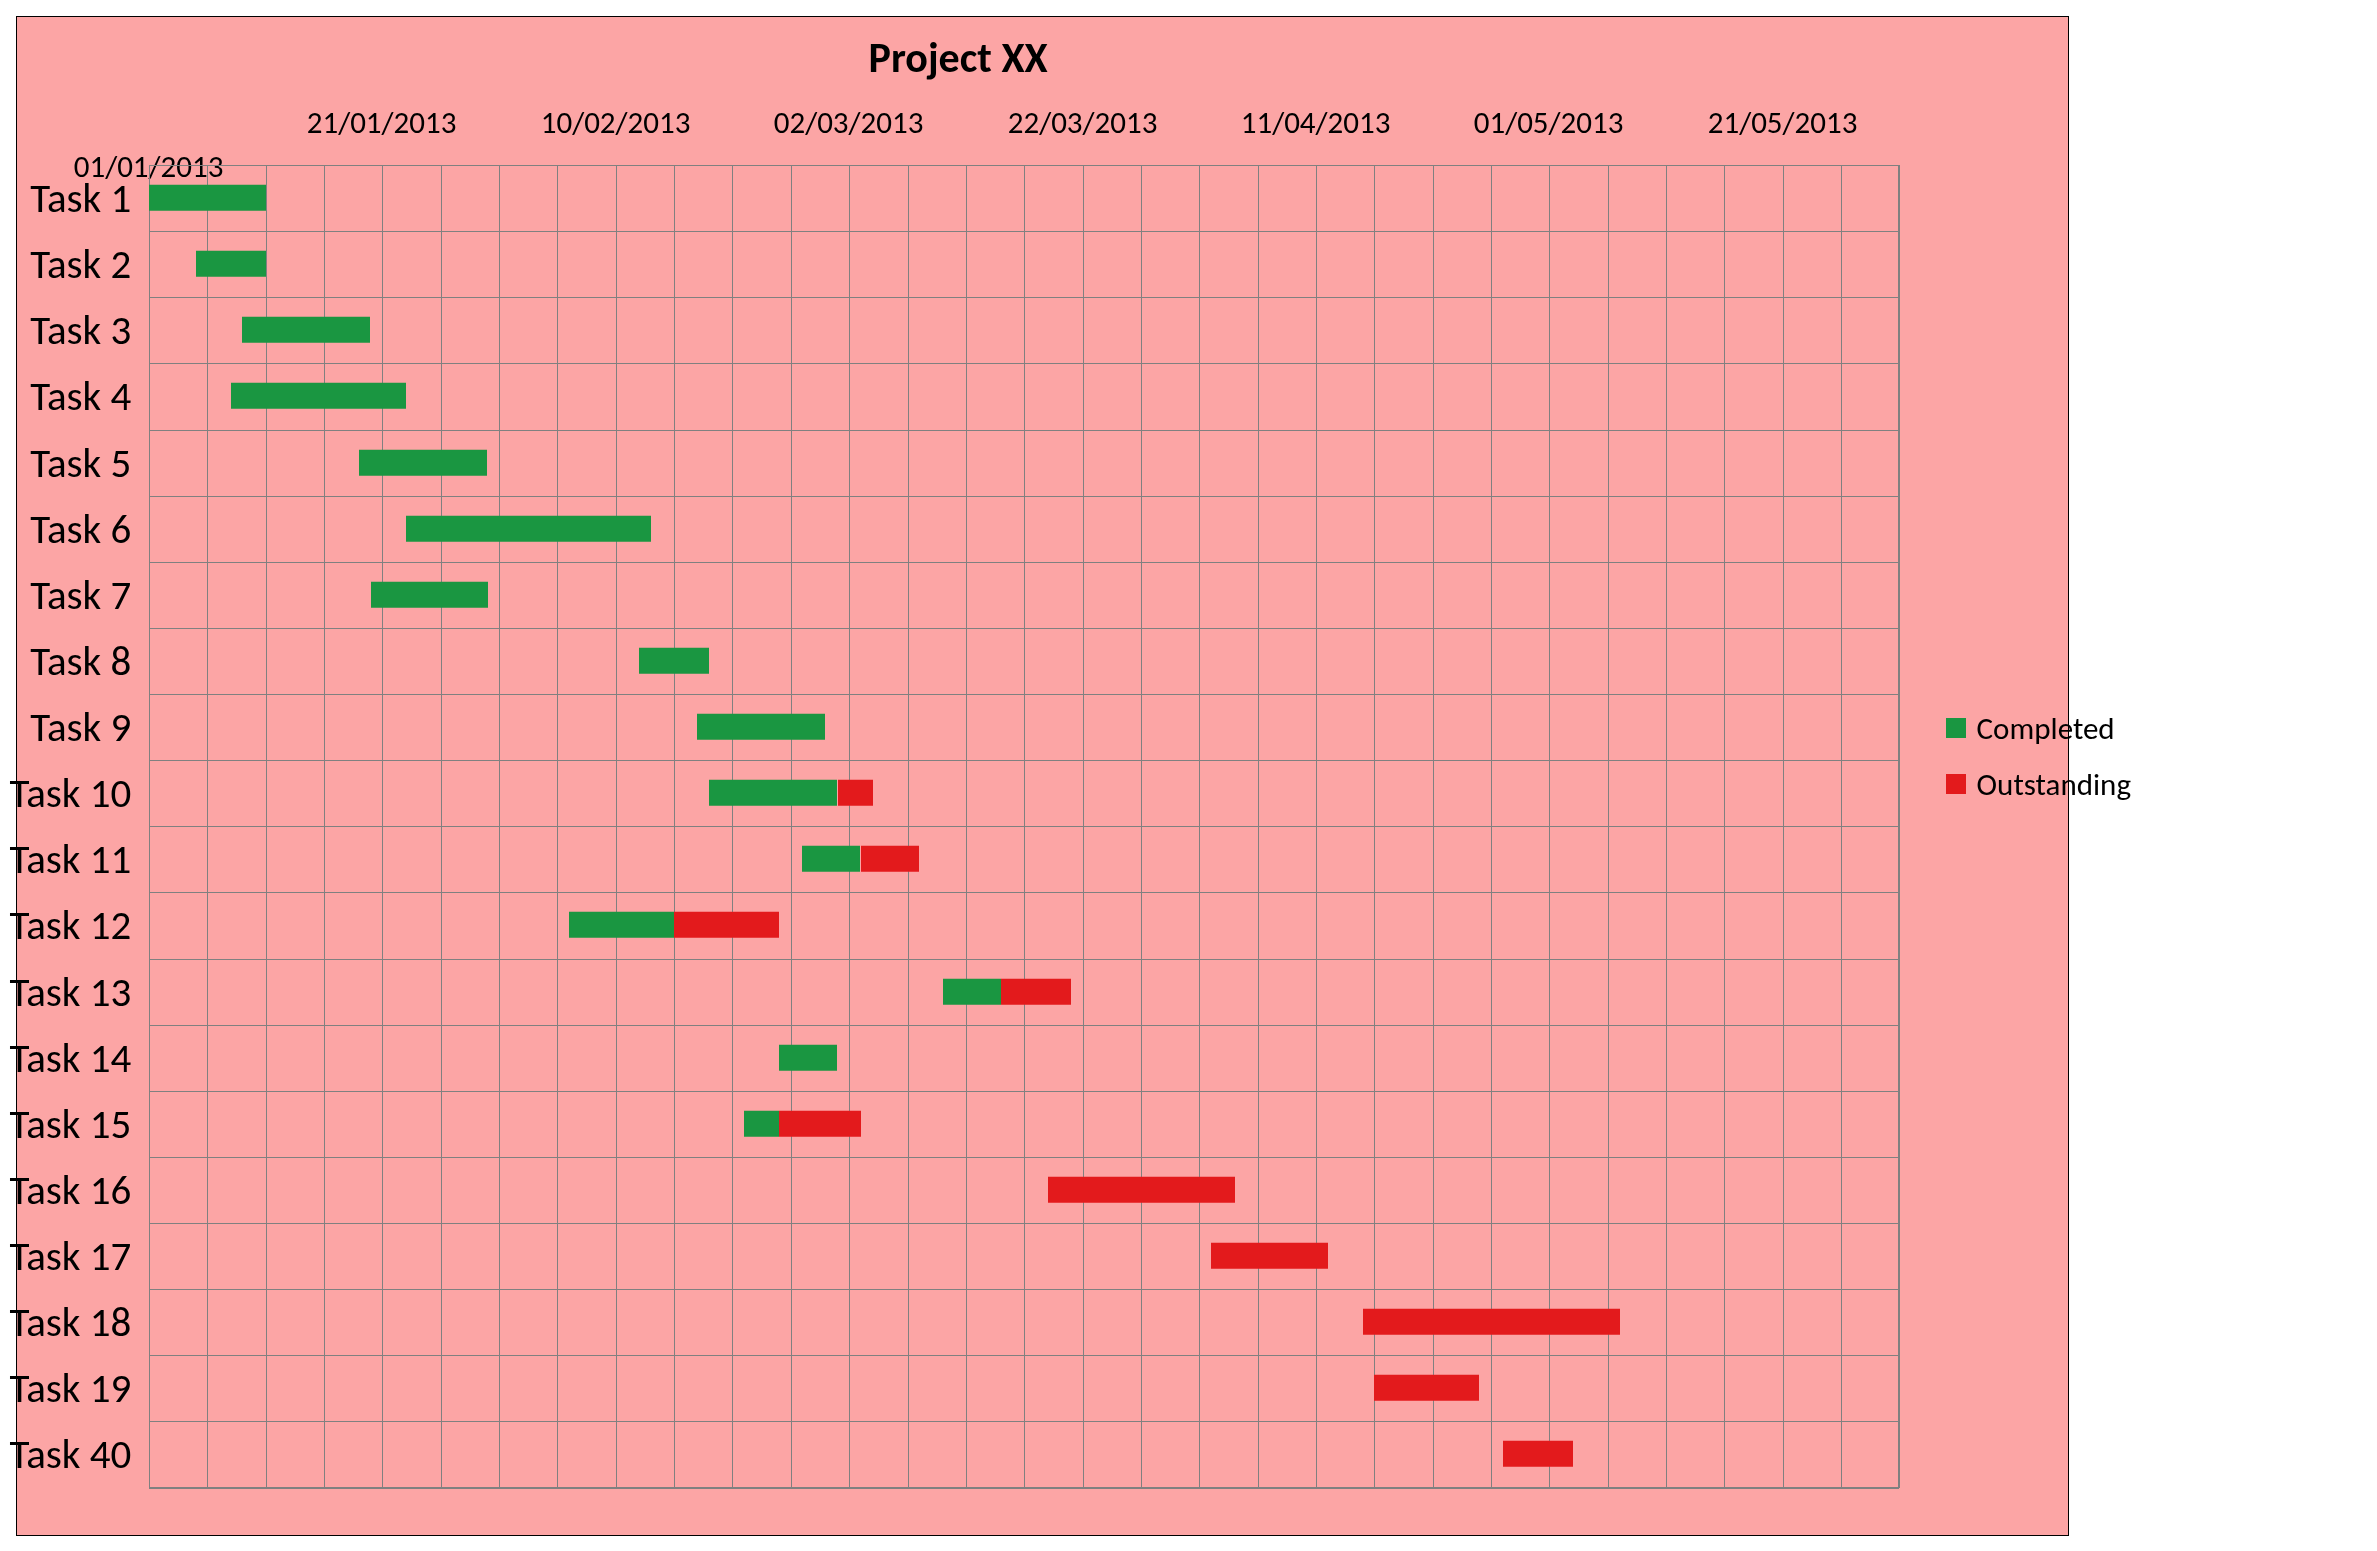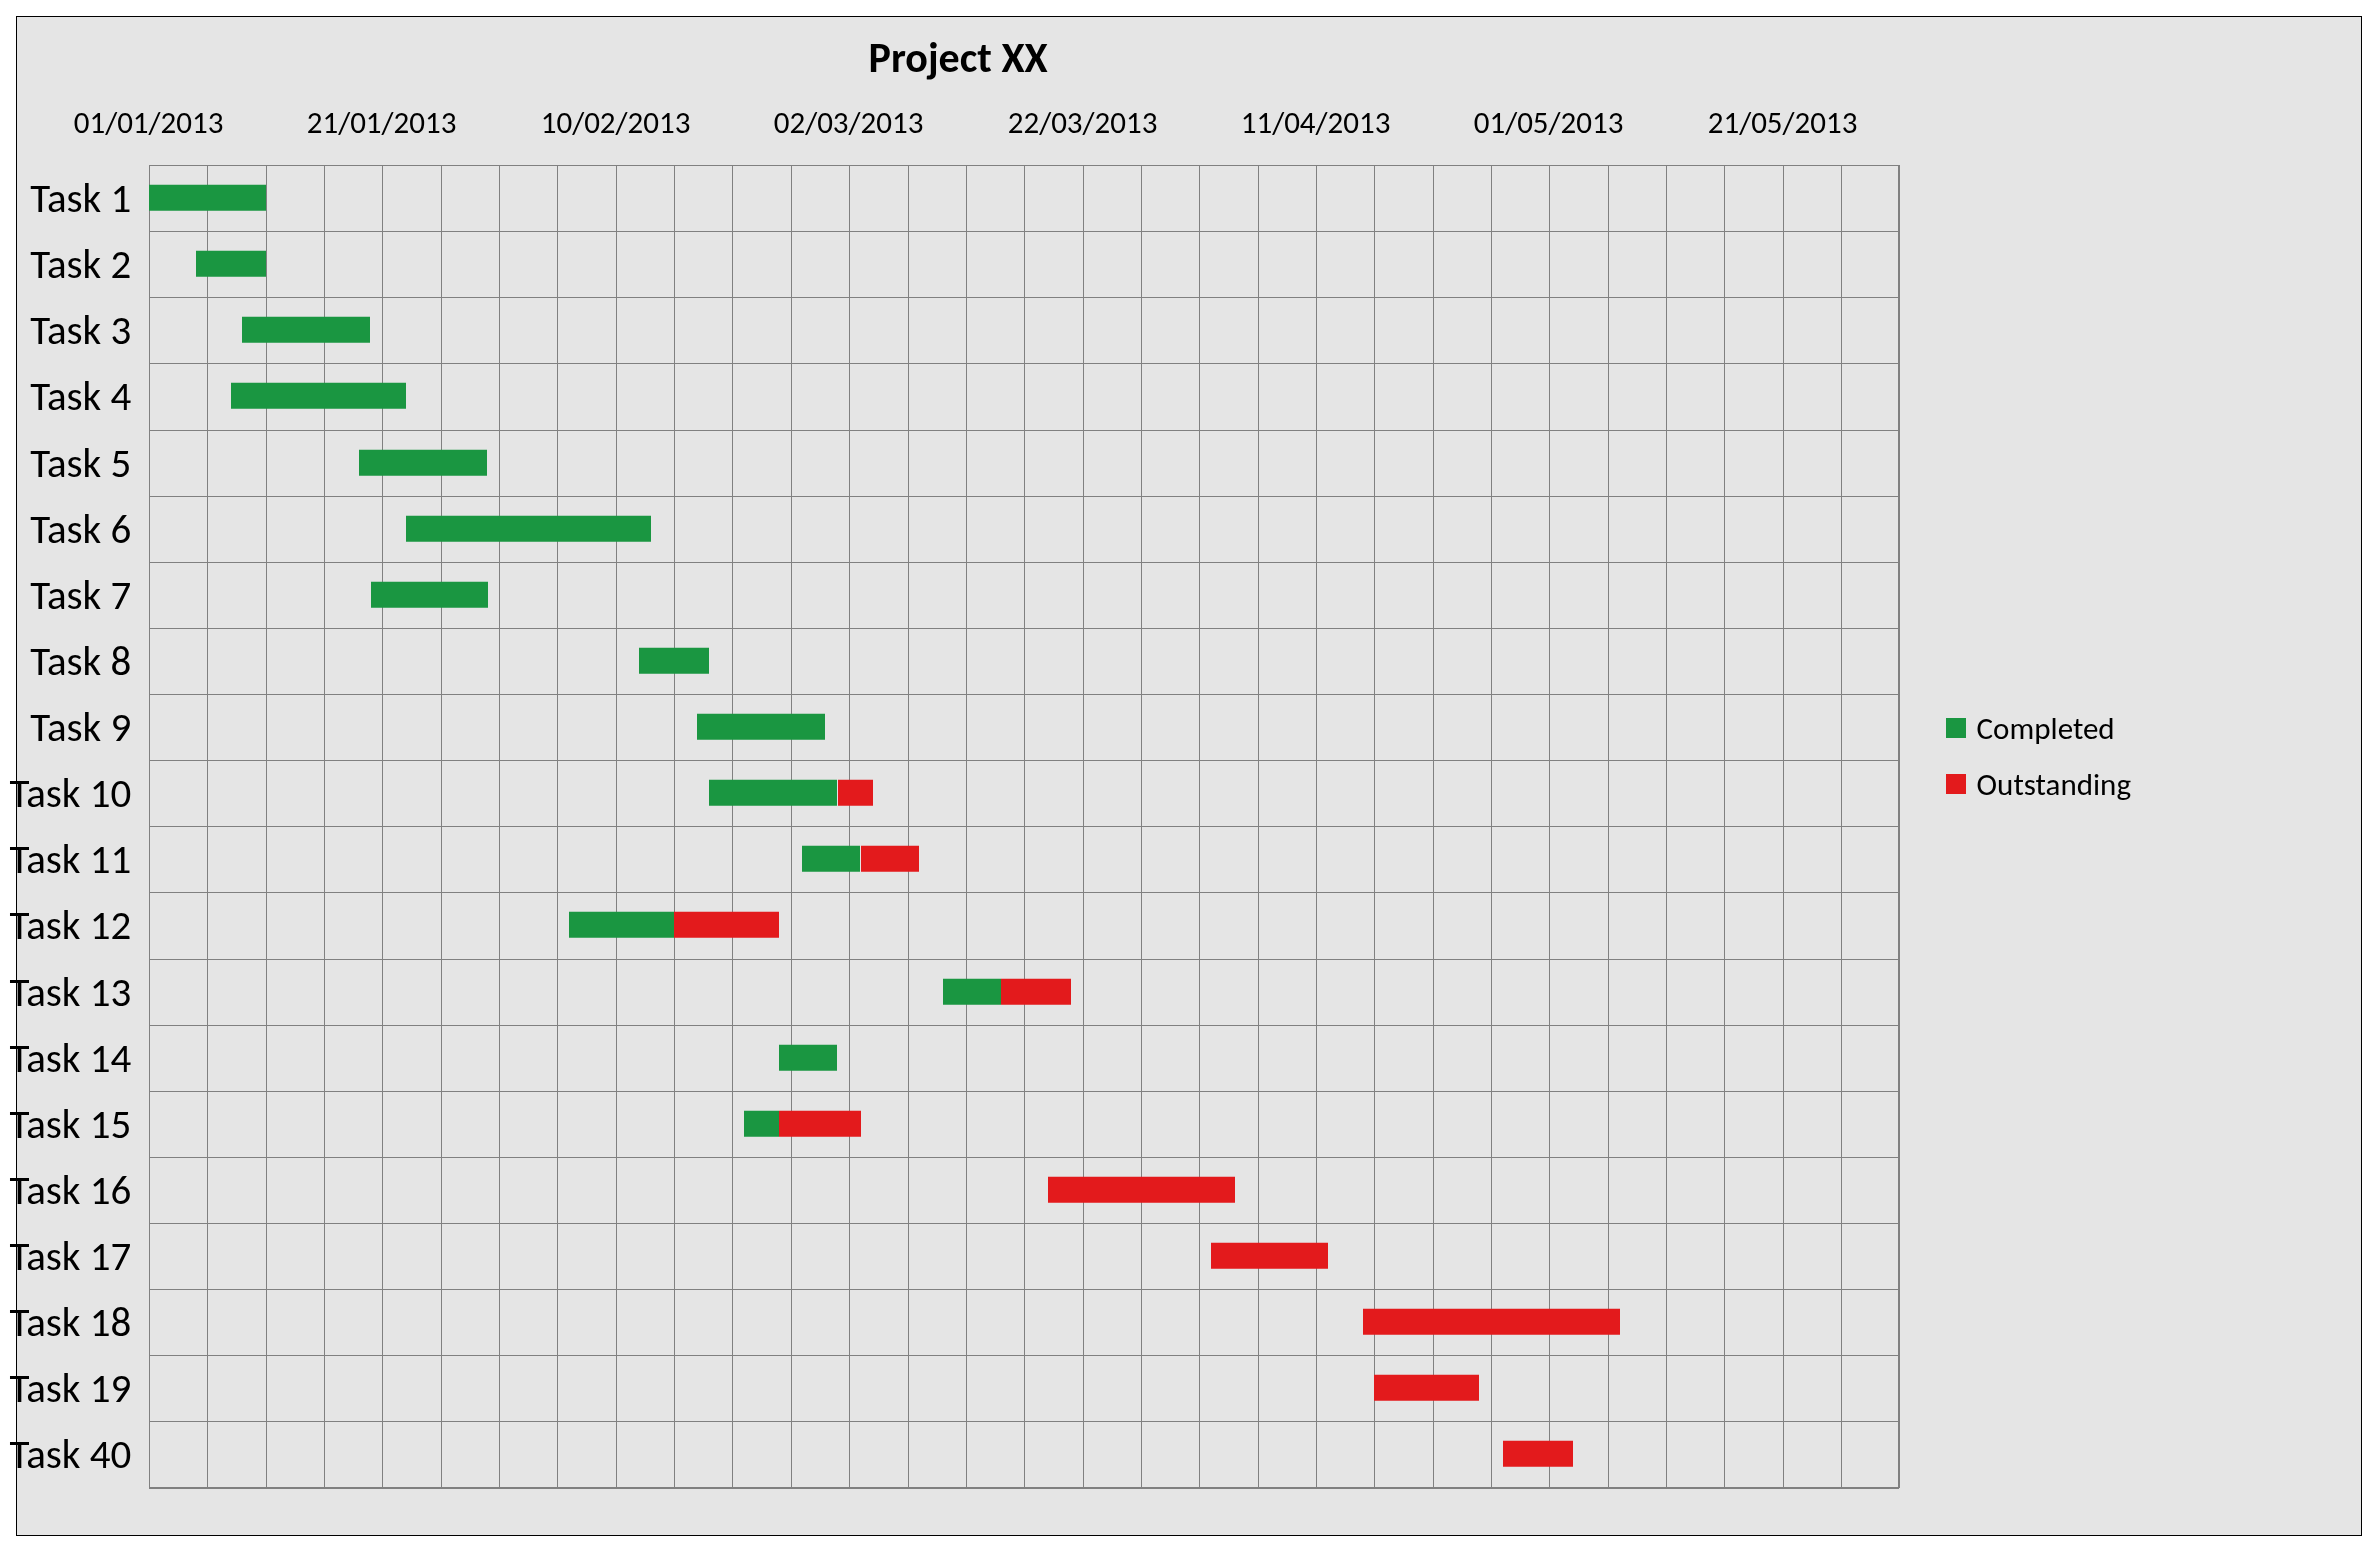--- a/index.html
+++ b/index.html
@@ -7,24 +7,24 @@
     padding: 0;
     background: #fff;
     font-family: "Calibri", "Segoe UI", Arial, sans-serif;
     color: #000;
   }
   .chart-frame {
     border: 1.2px solid #000;
     position: absolute;
     left: 15.6px;
     top: 15.6px;
-    width: 2346px;
+    width: 2053px;
     height: 1520px;
     box-sizing: border-box;
-    background: #e5e5e5;
+    background: #fca5a5;
   }
   .chart-title {
     position: absolute;
     top: 15.6px;
     left: 0;
     width: 1883px; 
     text-align: center;
     font-size: 42px;
     font-weight: 700;
   }
@@ -121,21 +121,21 @@
   }
 </style>
 </head>
 <body>
 
 <div class="chart-frame">
 
   <div class="chart-title">Project XX</div>
 
   <div class="x-axis" id="x-axis">
-      <div class="x-tick-label" style="left: 0px;">01/01/2013</div>
+      <div class="x-tick-label" style="left: 0px; margin-top: 44px;">01/01/2013</div>
       <div class="x-tick-label" style="left: 233px;">21/01/2013</div>
       <div class="x-tick-label" style="left: 467px;">10/02/2013</div>
       <div class="x-tick-label" style="left: 700px;">02/03/2013</div>
       <div class="x-tick-label" style="left: 934px;">22/03/2013</div>
       <div class="x-tick-label" style="left: 1167px;">11/04/2013</div>
       <div class="x-tick-label" style="left: 1400px;">01/05/2013</div>
       <div class="x-tick-label" style="left: 1634px;">21/05/2013</div>
     </div>
 
   <div class="y-axis" id="y-axis">

